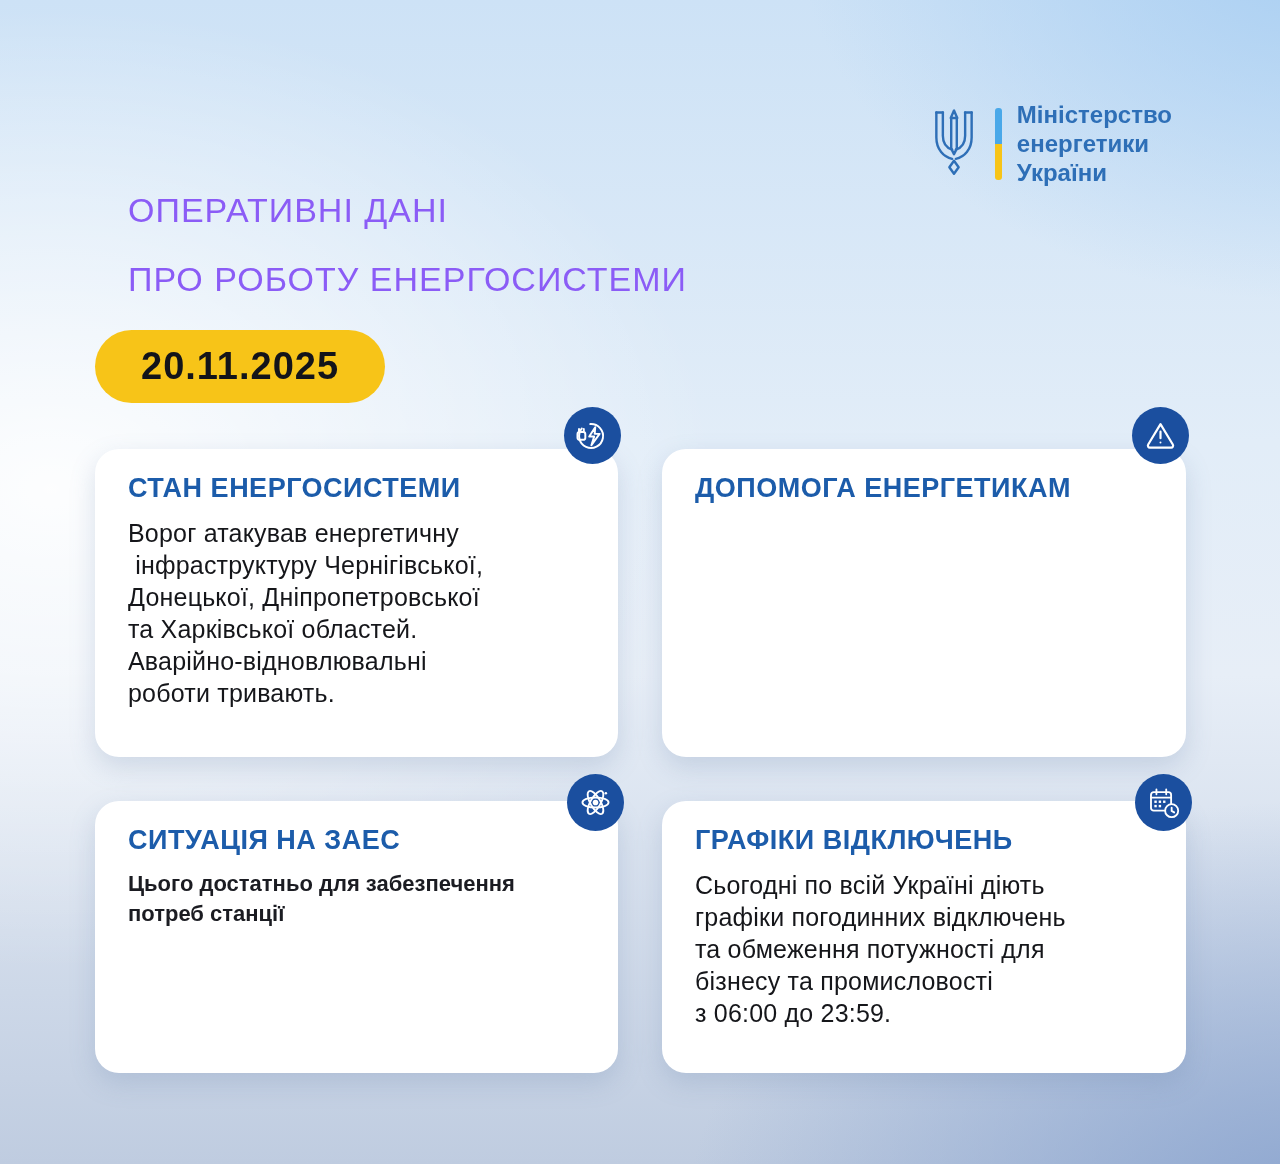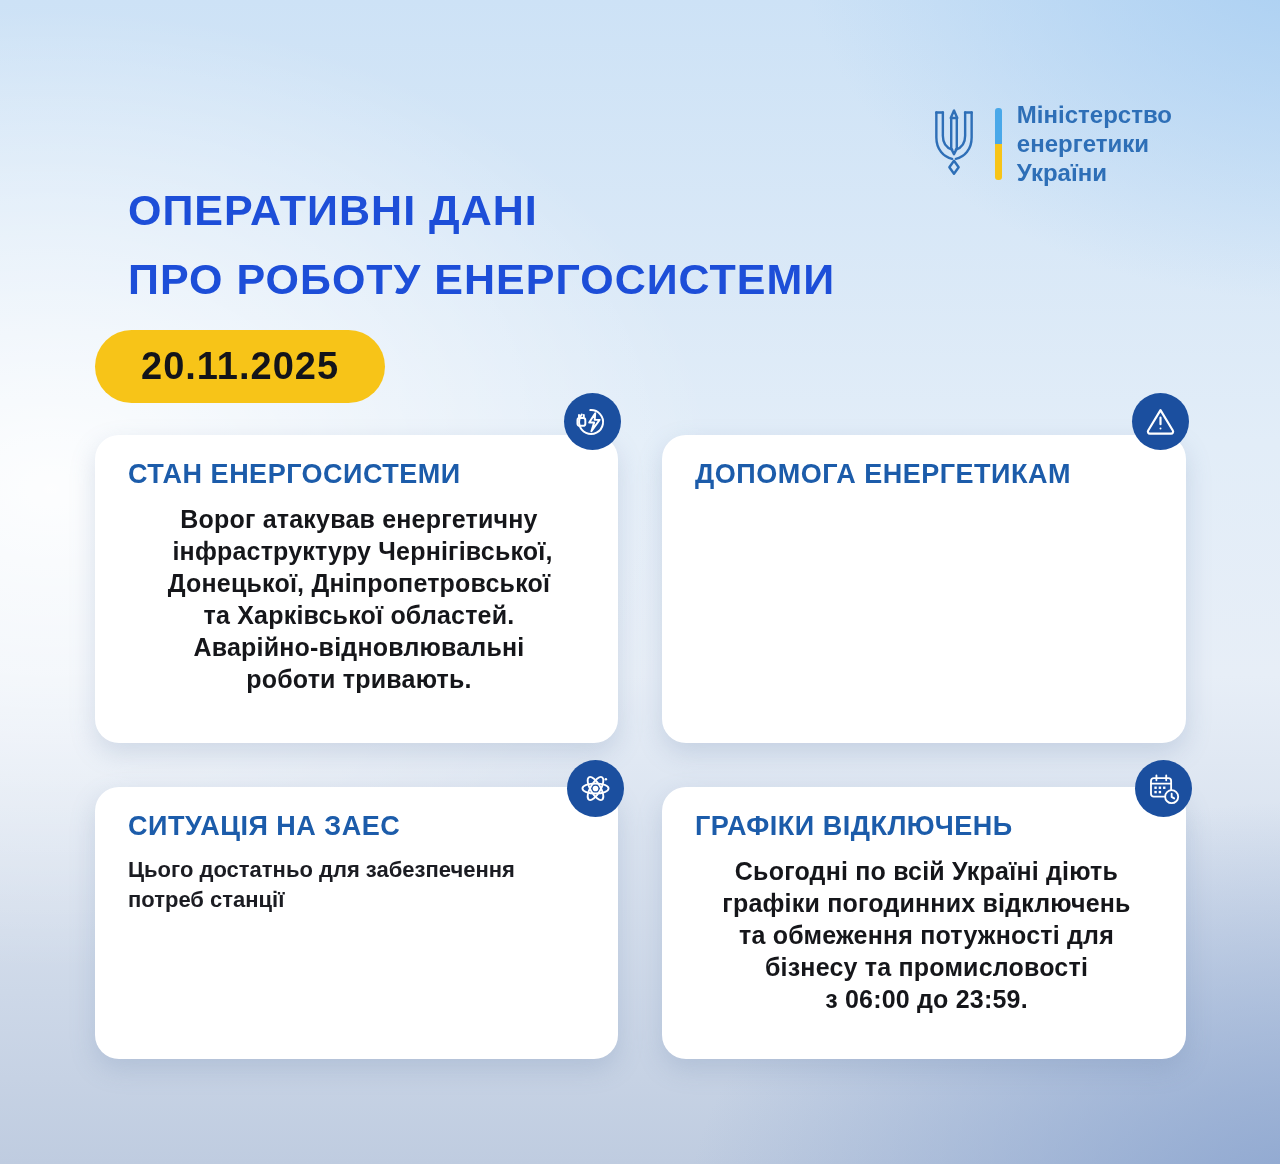--- a/index.html
+++ b/index.html
@@ -15,34 +15,34 @@
   }
 
   
   .logo { position:absolute; top:100px; right:108px; display:flex; align-items:center; gap:15px; }
   .trident { width:52px; height:78px; }
   .flag-bar { width:7px; height:72px; border-radius:3px;
     background:linear-gradient(180deg,#49a8e9 0%, #49a8e9 50%, #f7c418 50%, #f7c418 100%); }
   .logo-name { color:#2e6fb7; font-size:24px; font-weight:700; line-height:29px; white-space:pre-line; }
 
   
-  .main-title { position:absolute; left:128px; top:176px; color:#1d4ed8;
-    font-size:43px; font-weight:700; line-height:69px; letter-spacing:1px; white-space:pre-line; }
+  .main-title { position:absolute; left:128px; top:176px; color:#8b5cf6;
+    font-size:34px; font-weight:400; line-height:69px; letter-spacing:1px; white-space:pre-line; }
   .date-badge { position:absolute; left:95px; top:330px; background:#f7c418; color:#13141a;
     font-size:38px; font-weight:800; letter-spacing:1px; padding:15px 46px; border-radius:40px;text-align:right; }
 
   
-  .grid { position:absolute; left:95px; top:435px; width:1091px;
+  .grid { position:absolute; left:95px; top:449px; width:1091px;
     display:grid; grid-template-columns:523px 524px; grid-template-rows:308px 272px;
     column-gap:44px; row-gap:35px;gap:44px; }
   .card { position:relative; background:#ffffff; border-radius:24px;
     padding:24px 28px 0 33px; box-shadow:0 10px 26px rgba(96,122,166,0.22); }
   .card-title { color:#1c5caa; font-size:27px; font-weight:800; letter-spacing:0.5px; margin-bottom:13px; }
-  .card-body { color:#15161a; font-size:25px; font-weight:700; line-height:32px;
-    letter-spacing:0.2px; white-space:pre-wrap;text-align:center; }
+  .card-body { color:#15161a; font-size:25px; font-weight:400; line-height:32px;
+    letter-spacing:0.2px; white-space:pre-wrap; }
   .card-note { color:#1b1c22; font-size:22px; font-weight:700; line-height:30px;
     margin-top:10px; white-space:pre-wrap; }
   .card-icon { position:absolute; width:57px; height:57px; border-radius:50%;
     background:#1b4f9f; display:flex; align-items:center; justify-content:center; }
   .row1 .card-icon { top:-42px; right:-3px; }
   .row2 .card-icon { top:-27px; right:-6px; }
   .card-icon svg { width:37px; height:37px; }
 </style>
 </head>
 <body>

